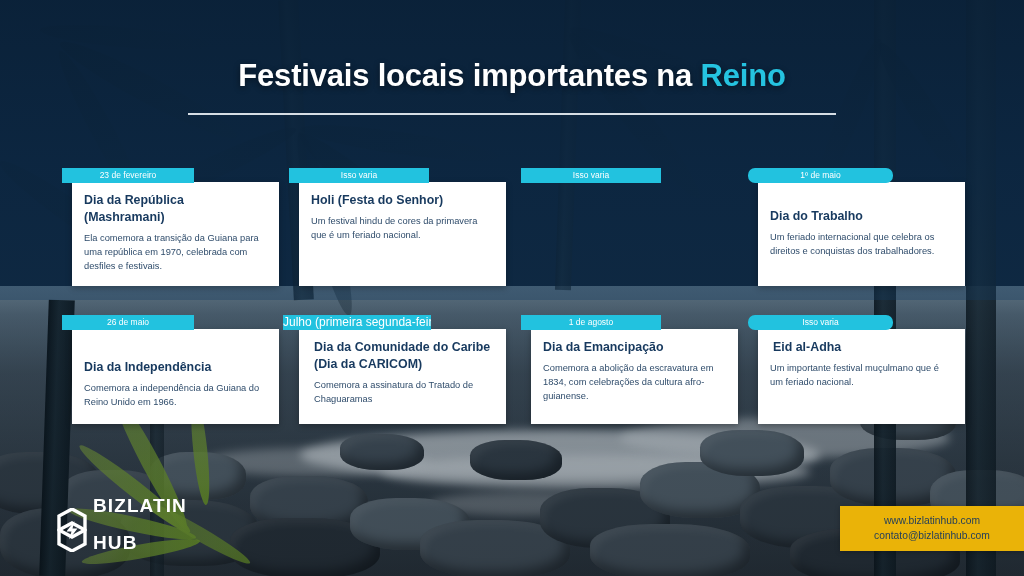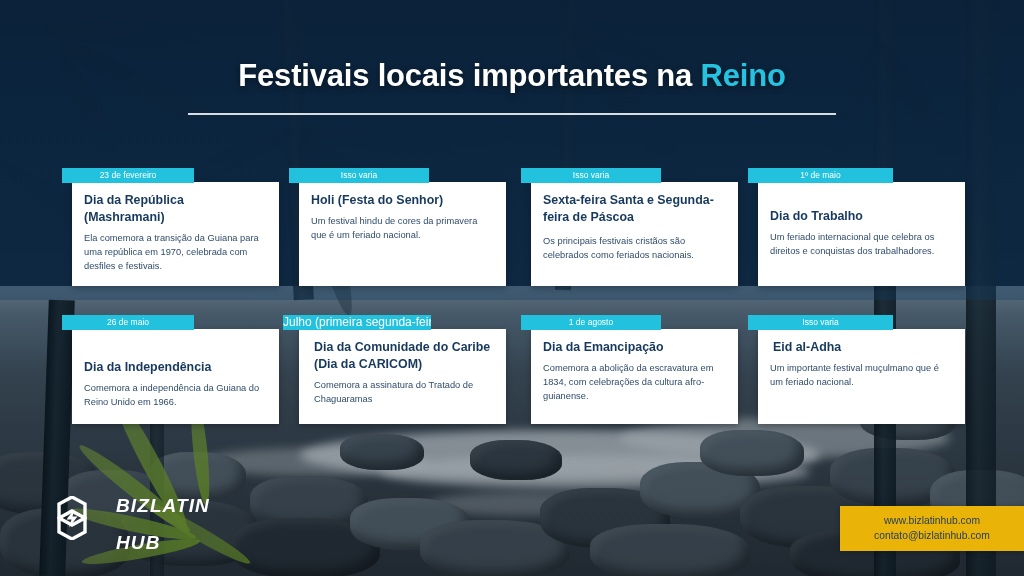--- a/index.html
+++ b/index.html
@@ -142,21 +142,21 @@
     line-height: 15px;
     background: #22c2df;
     color: #ffffff;
     font-size: 8.5px;
     text-align: center;
     white-space: nowrap;
     overflow: hidden;
   }
   .badge.w-s { width: 132px; }
   .badge.w-m { width: 140px; }
-  .badge.w-l { width: 145px; }
+  .badge.w-l { width: 145px; border-radius: 7px; }
   .badge.w-full { width: 141px; font-size: 12px; }
 
   .card-body {
     position: relative;
     margin-left: 10px;
     margin-top: -1px;
     width: 207px;
     min-height: 95px;
     background: #ffffff;
     box-sizing: border-box;
@@ -181,23 +181,22 @@
   }
   .card-desc.indent { padding-left: 3px; }
 
   
   .logo {
     position: absolute;
     left: 52px;
     top: 496px;
     z-index: 6;
     display: flex;
-    align-items: flex-start;
-    gap: 24px;
-    font-style: italic;
+    align-items: flex-end;
+    gap: 1px;
   }
   .logo-mark { width: 40px; height: 44px; display: block; }
   .logo-text {
     color: #ffffff;
     font-size: 19px;
     font-weight: bold;
     line-height: 19px;
     letter-spacing: 1.1px;
   }
   .logo-text .l2 { display: block; margin-top: 18px; }
@@ -308,24 +307,20 @@
       <div class="card c1">
         <div class="badge w-m">Isso varia</div>
         <div class="card-body tall">
           <h2 class="card-title">Holi (Festa do Senhor)</h2>
           <p class="card-desc" style="">Um festival hindu de cores da primavera que é um feriado nacional.</p>
         </div>
       </div>
 
       <div class="card c2">
         <div class="badge w-m">Isso varia</div>
-        <div class="card-body tall">
-          <h2 class="card-title">Sexta-feira Santa e Segunda-feira de Páscoa</h2>
-          <p class="card-desc" style="margin-top:8px;">Os principais festivais cristãos são celebrados como feriados nacionais.</p>
-        </div>
       </div>
 
       <div class="card c3">
         <div class="badge w-l">1º de maio</div>
         <div class="card-body tall">
           <h2 class="card-title" style="margin-top:16px;">Dia do Trabalho</h2>
           <p class="card-desc">Um feriado internacional que celebra os direitos e conquistas dos trabalhadores.</p>
         </div>
       </div>
     </div>

